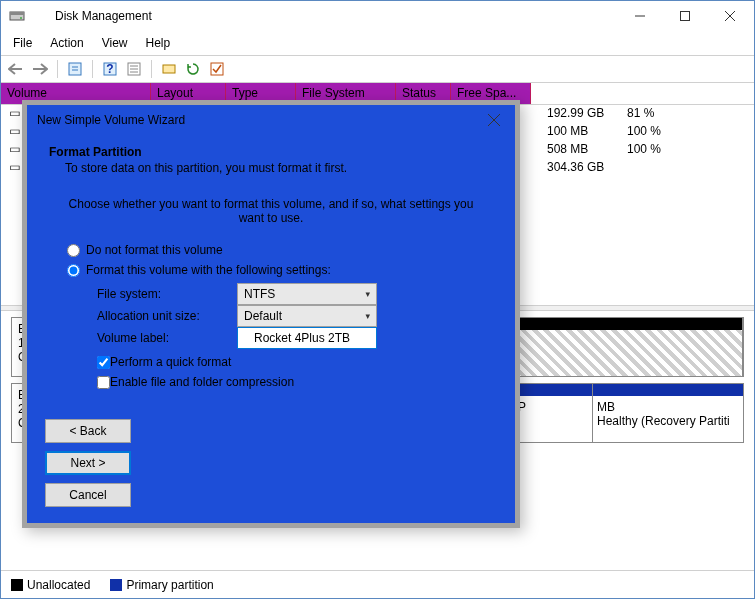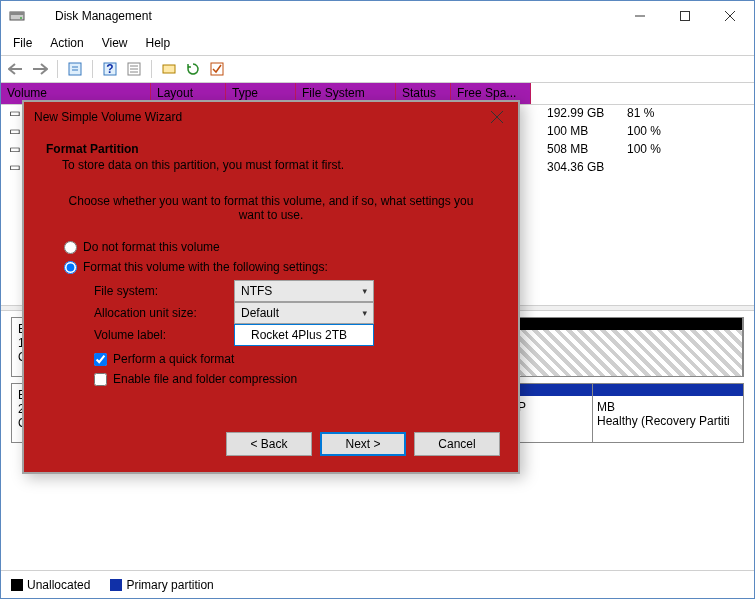--- a/index.html
+++ b/index.html
@@ -37,37 +37,37 @@
 .part { border-right: 1px solid #888; padding: 2px 4px; font-size: 11px; position: relative; overflow: hidden; }
 .part .stripe { position: absolute; top: 0; left: 0; right: 0; height: 12px; }
 .stripe.primary { background: #1030a8; }
 .stripe.unalloc { background: #000; }
 .part .ptxt { margin-top: 14px; white-space: nowrap; }
 
 .legend { border-top: 1px solid #d0d0d0; padding: 6px 10px; display: flex; gap: 20px; align-items: center; background: #fff; height: 28px; }
 .swatch { width: 12px; height: 12px; display: inline-block; margin-right: 4px; vertical-align: middle; }
 
 
-.dialog { position: absolute; left: 22px; top: 100px; width: 498px; height: 374px; background: #b91c1c; border: 2px solid #a3a3a3; box-shadow: 4px 4px 14px rgba(0,0,0,0.25); display: flex; flex-direction: column; }
+.dialog { position: absolute; left: 22px; top: 100px; width: 498px; height: 428px; background: #1d4ed8; border: 5px solid #a3a3a3; box-shadow: 4px 4px 14px rgba(0,0,0,0.25); display: flex; flex-direction: column; }
 .dlg-title { display: flex; align-items: center; height: 30px; padding: 0 6px 0 10px; }
 .dlg-title .txt { flex: 1; }
 .dlg-close { width: 30px; height: 30px; display: flex; align-items: center; justify-content: center; font-size: 16px; }
 .dlg-head { padding: 10px 22px 0; }
 .dlg-head h3 { margin: 0; font-size: 12px; font-weight: bold; }
 .dlg-head .sub { padding-left: 16px; margin-top: 2px; }
 .dlg-body { padding: 16px 40px 0; flex: 1; }
 .dlg-body .intro { text-align: center; margin: 6px 0 18px; }
 .opt { margin: 6px 0; display: flex; align-items: center; gap: 6px; }
 .fields { padding-left: 30px; }
 .field { display: flex; align-items: center; margin: 0 0; }
 .field label { width: 140px; }
 .sel { width: 140px; height: 22px; border: 1px solid #a0a0a0; background: #e8e8e8; padding: 0 6px; display: flex; align-items: center; justify-content: space-between; }
 .txtin { width: 140px; height: 22px; border: 1px solid #0078d7; padding: 2px 16px; outline: none; }
-.chk { display: flex; align-items: center; gap: 6px; margin: 6px 0; }
-.dlg-foot { display: flex; justify-content: flex-end; gap: 8px; padding: 12px 18px 16px; }
+.chk { display: flex; align-items: center; margin: 6px 0; }
+.dlg-foot { display: flex; justify-content: flex-end; gap: 8px; padding: 12px 18px 16px; flex-direction: column; }
 .btn { width: 86px; height: 24px; border: 1px solid #a0a0a0; background: #e1e1e1; display: flex; align-items: center; justify-content: center; }
 .btn.def { border: 1px solid #0078d7; box-shadow: inset 0 0 0 1px #0078d7; }
 
 input[type=radio],input[type=checkbox]{ margin:0; }
 .chev { font-size: 9px; color: #333; }
 </style>
 </head>
 <body>
 
 <div class="window">

